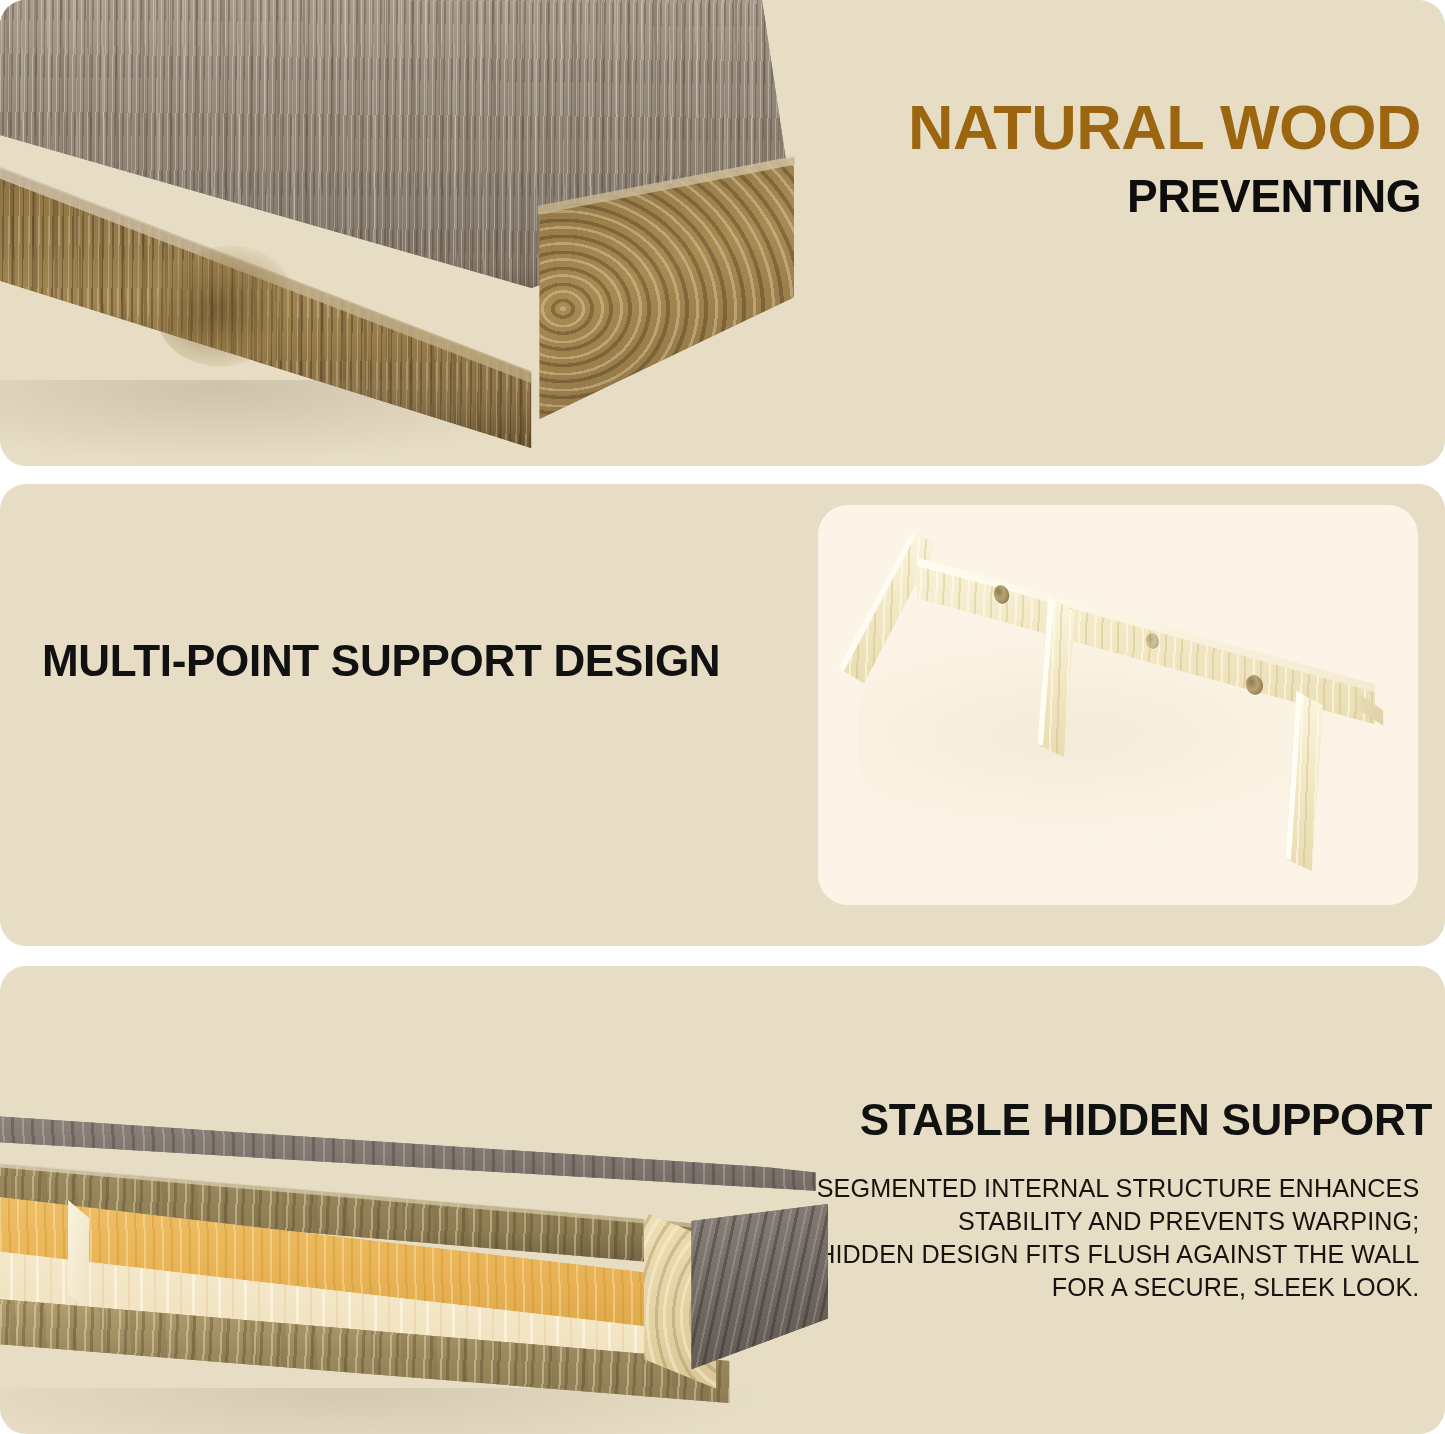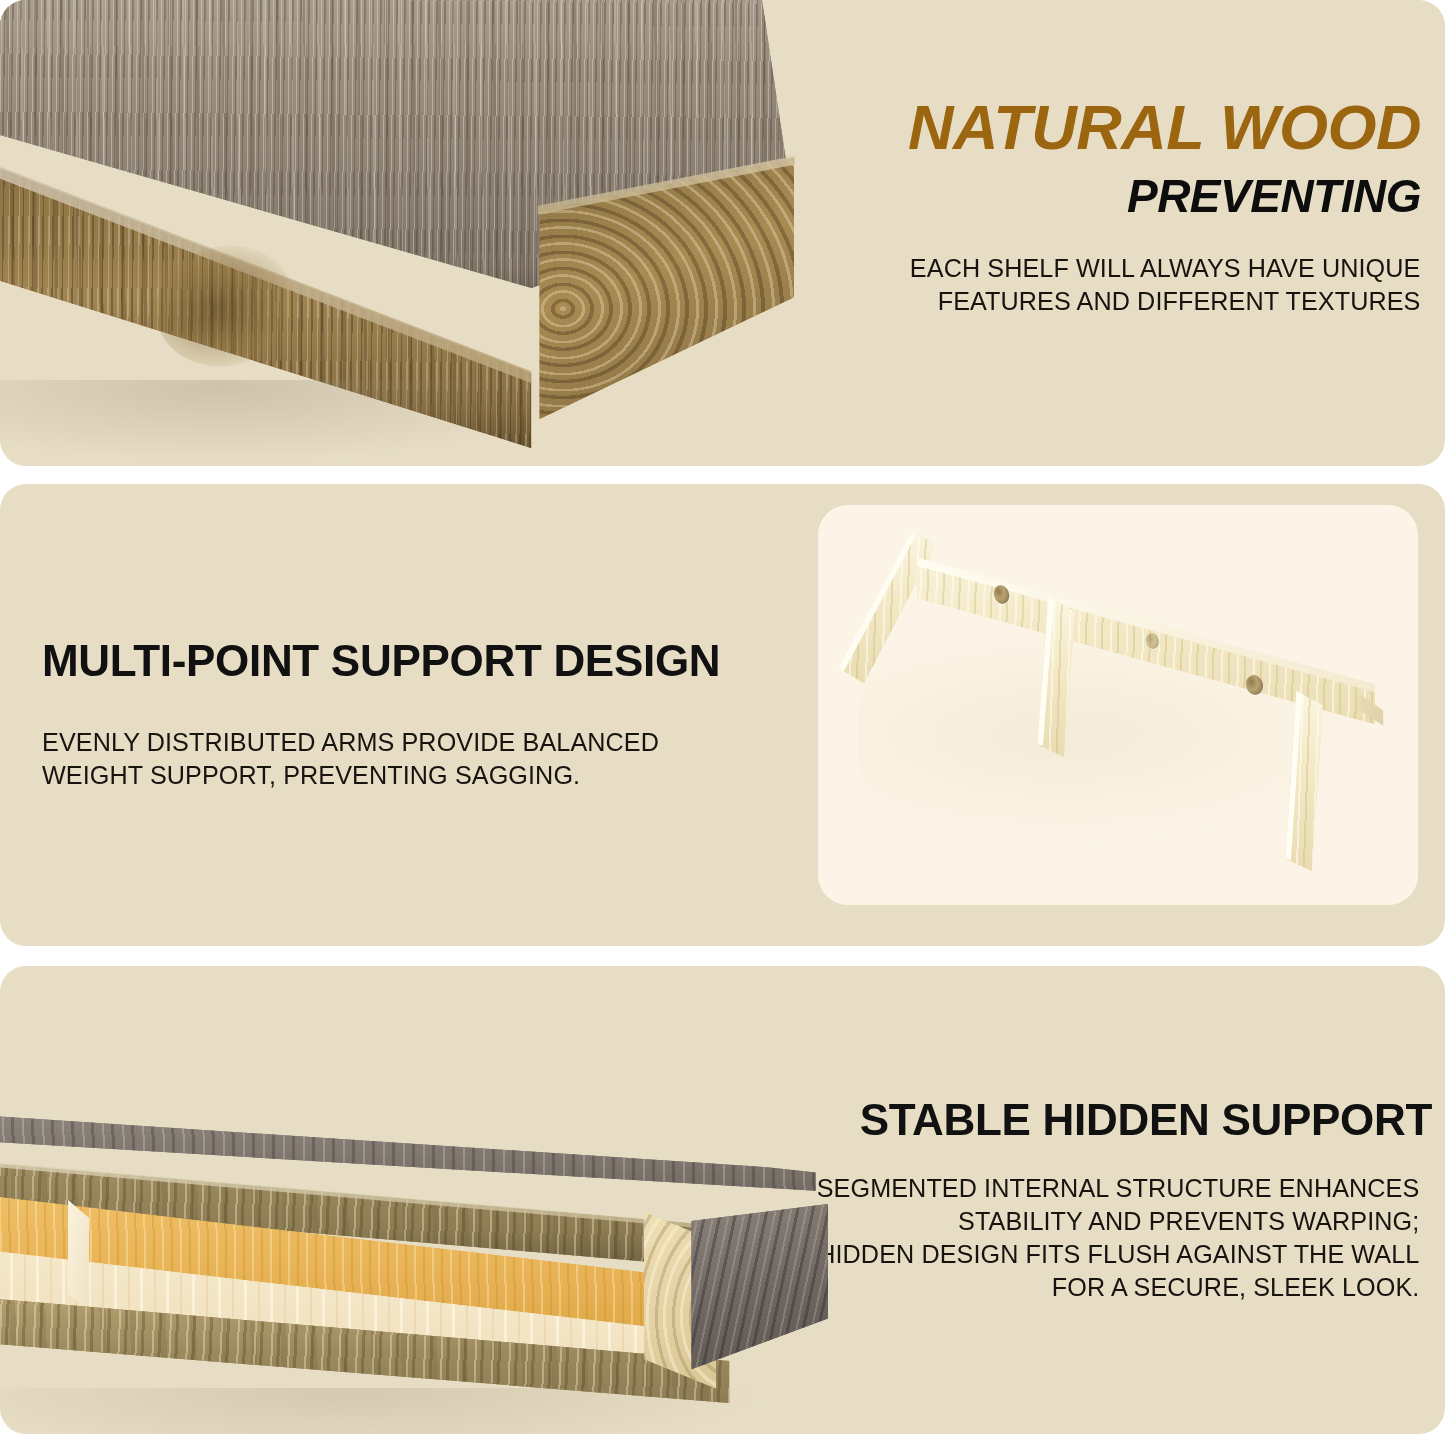--- a/index.html
+++ b/index.html
@@ -11,21 +11,21 @@
   #panel-natural-wood{left:0;top:0;width:1445px;height:466px;}
   #panel-multi-point{left:0;top:484px;width:1445px;height:462px;}
   #panel-hidden-support{left:0;top:966px;width:1445px;height:468px;}
 
   .inner-card{position:absolute;background:#fcf5e7;border-radius:30px;overflow:hidden;}
   #bracket-card{left:818px;top:21px;width:600px;height:400px;}
 
   
   .txt-block{position:absolute;}
   .h1{margin:0;font-weight:bold;letter-spacing:-0.5px;line-height:1.0;
-      font-family:"Liberation Sans",sans-serif;font-style:italic;}
+      font-family:"Liberation Sans",sans-serif;}
   .h1.amber{color:#9c6510;font-size:63px;}
   .h1.dark{color:#0d0d0d;font-size:46px;}
   .h2{margin:0;font-weight:bold;color:#111;font-size:44px;line-height:1.0;letter-spacing:-0.3px;}
   .body-txt{margin:0;color:#17130f;font-size:26.5px;line-height:33px;font-weight:500;
             letter-spacing:0.1px;transform:scaleX(0.95);}
   .ta-right{text-align:right;transform-origin:right center;}
   .ta-left{text-align:left;transform-origin:left center;}
 
   #nw-title-wrap{right:24px;top:96px;text-align:right;}
   #nw-title-wrap .h1.amber{white-space:nowrap;}
@@ -324,36 +324,28 @@
       <div class="face" id="st-bevel-end"></div>
       <div class="face" id="st-knot"></div>
       <div class="face" id="st-shadow"></div>
     </div>
 
     <div class="txt-block" id="nw-title-wrap">
       <h1 class="h1 amber">NATURAL WOOD</h1>
       <h2 class="h1 dark">PREVENTING</h2>
     </div>
 
-    <div class="txt-block ta-right" id="nw-sub-wrap">
-      <p class="body-txt ta-right">EACH SHELF WILL ALWAYS HAVE UNIQUE</p>
-      <p class="body-txt ta-right">FEATURES AND DIFFERENT TEXTURES</p>
-    </div>
   </section>
 
   <section class="panel" id="panel-multi-point">
 
     <div class="txt-block" id="mp-title-wrap" style="left:42px;top:155px;">
       <h2 class="h2">MULTI-POINT SUPPORT DESIGN</h2>
     </div>
 
-    <div class="txt-block ta-left" id="mp-sub-wrap" style="left:42px;top:242px;">
-      <p class="body-txt ta-left">EVENLY DISTRIBUTED ARMS PROVIDE BALANCED</p>
-      <p class="body-txt ta-left">WEIGHT SUPPORT, PREVENTING SAGGING.</p>
-    </div>
 
     <div class="inner-card" id="bracket-card">
       <div id="bracket">
         <div class="bar" id="bk-shadow"></div>
 
         <div class="bar grain-pine" id="bk-arm-left"></div>
         <div class="bar" id="bk-arm-left-edge"></div>
 
         <div class="bar grain-pine" id="bk-rail"></div>
         <div class="bar" id="bk-rail-top"></div>

